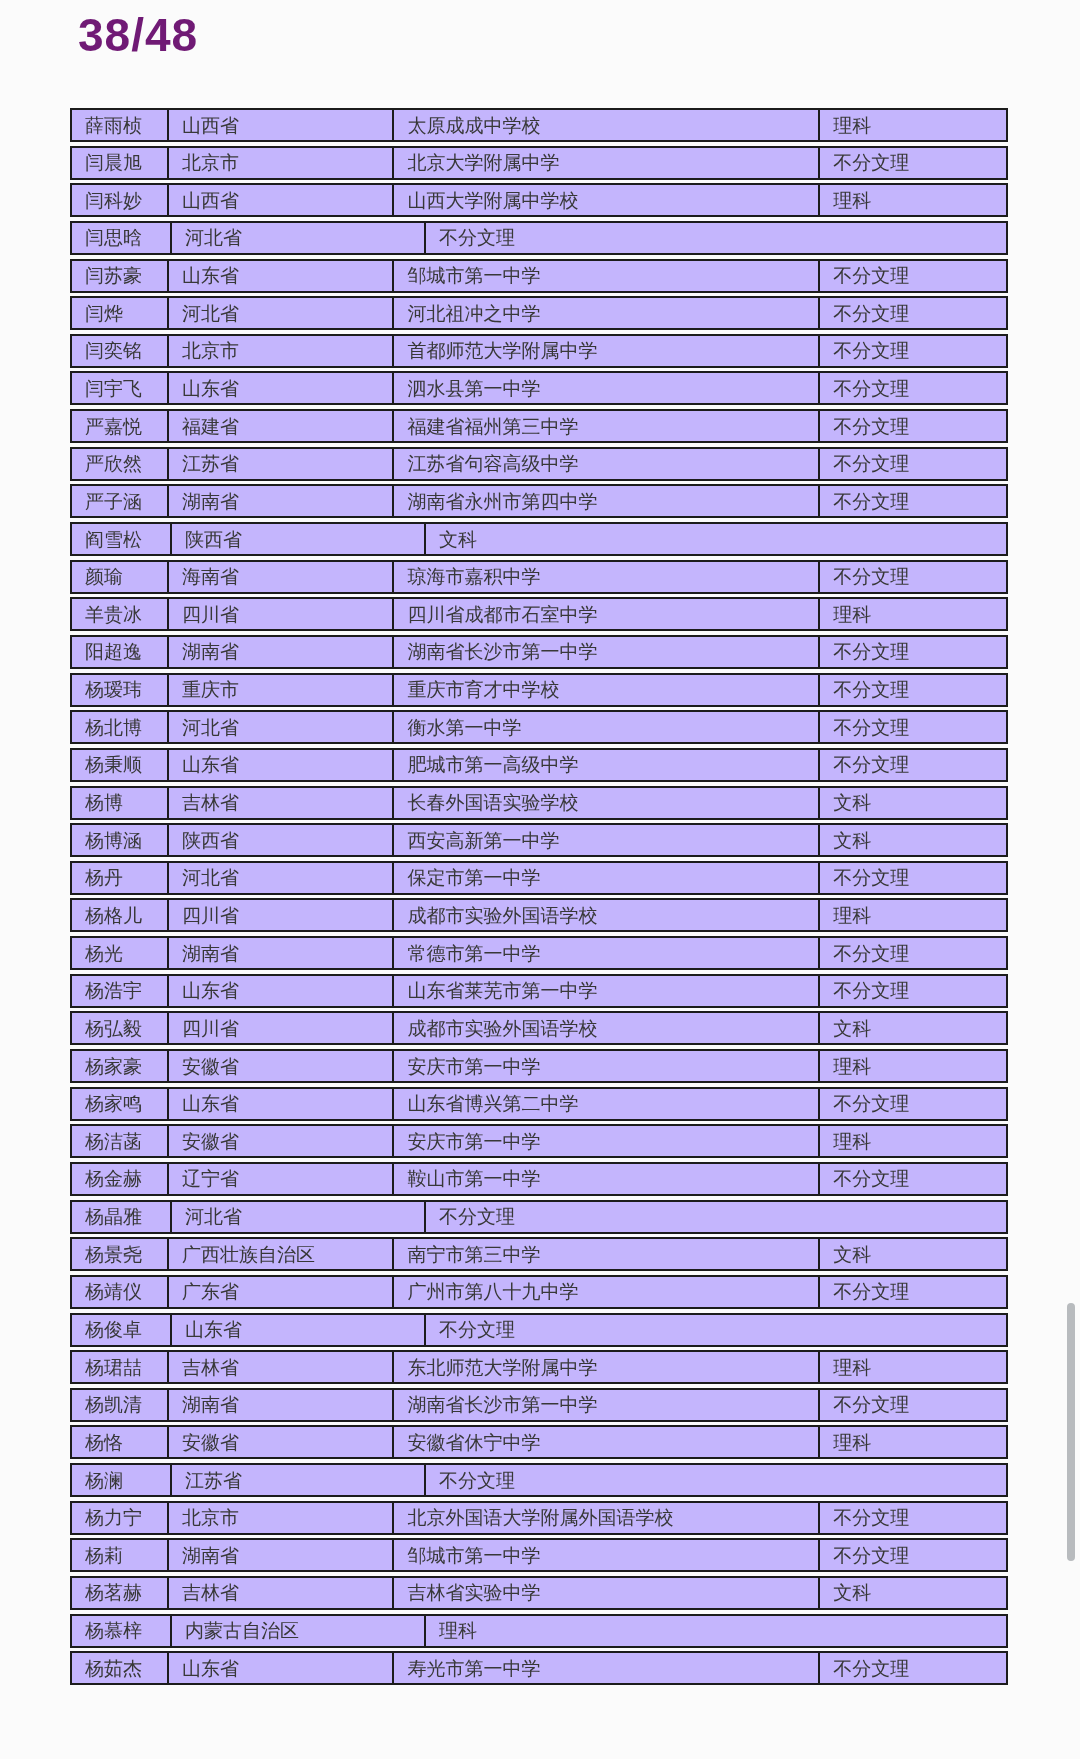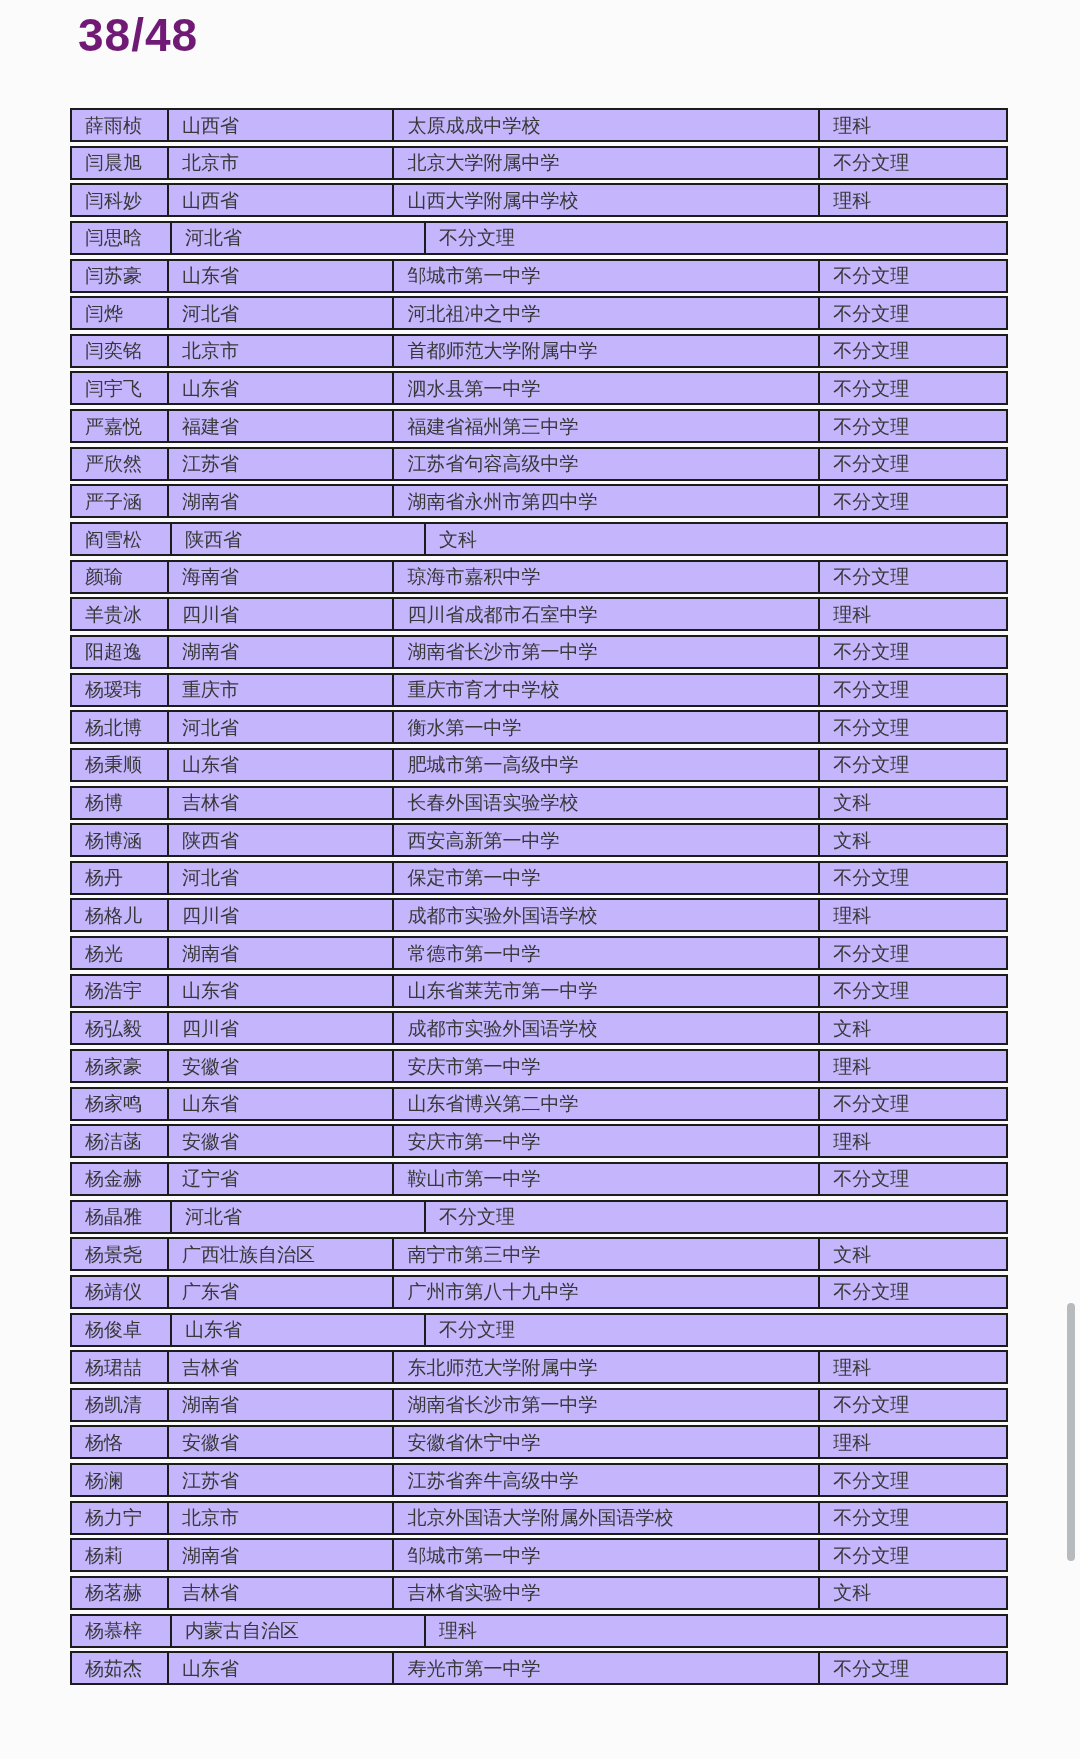--- a/index.html
+++ b/index.html
@@ -259,21 +259,20 @@
     </div>
     <div class="row">
       <div class="cell c1">杨恪</div>
       <div class="cell c2">安徽省</div>
       <div class="cell c3">安徽省休宁中学</div>
       <div class="cell c4">理科</div>
     </div>
     <div class="row">
       <div class="cell c1">杨澜</div>
       <div class="cell c2">江苏省</div>
-      <div class="cell c3">江苏省奔牛高级中学</div>
       <div class="cell c4">不分文理</div>
     </div>
     <div class="row">
       <div class="cell c1">杨力宁</div>
       <div class="cell c2">北京市</div>
       <div class="cell c3">北京外国语大学附属外国语学校</div>
       <div class="cell c4">不分文理</div>
     </div>
     <div class="row">
       <div class="cell c1">杨莉</div>

